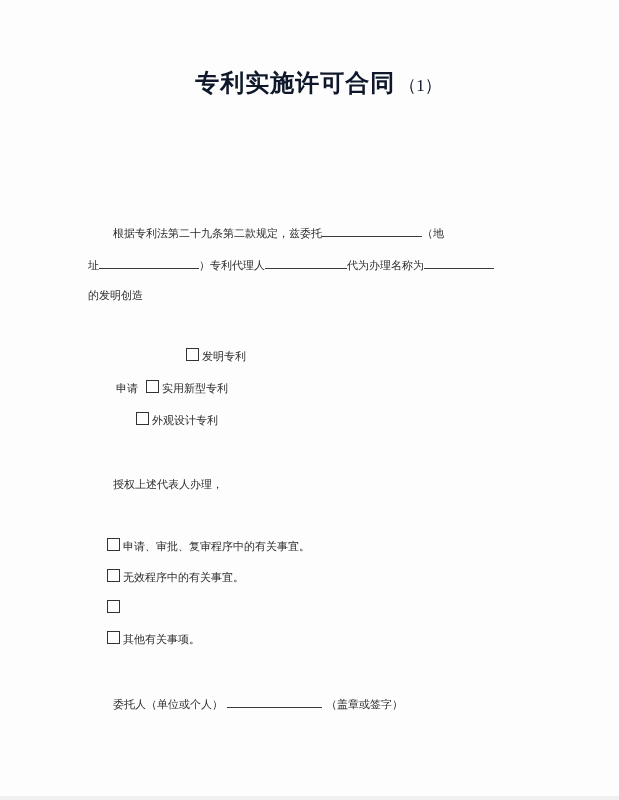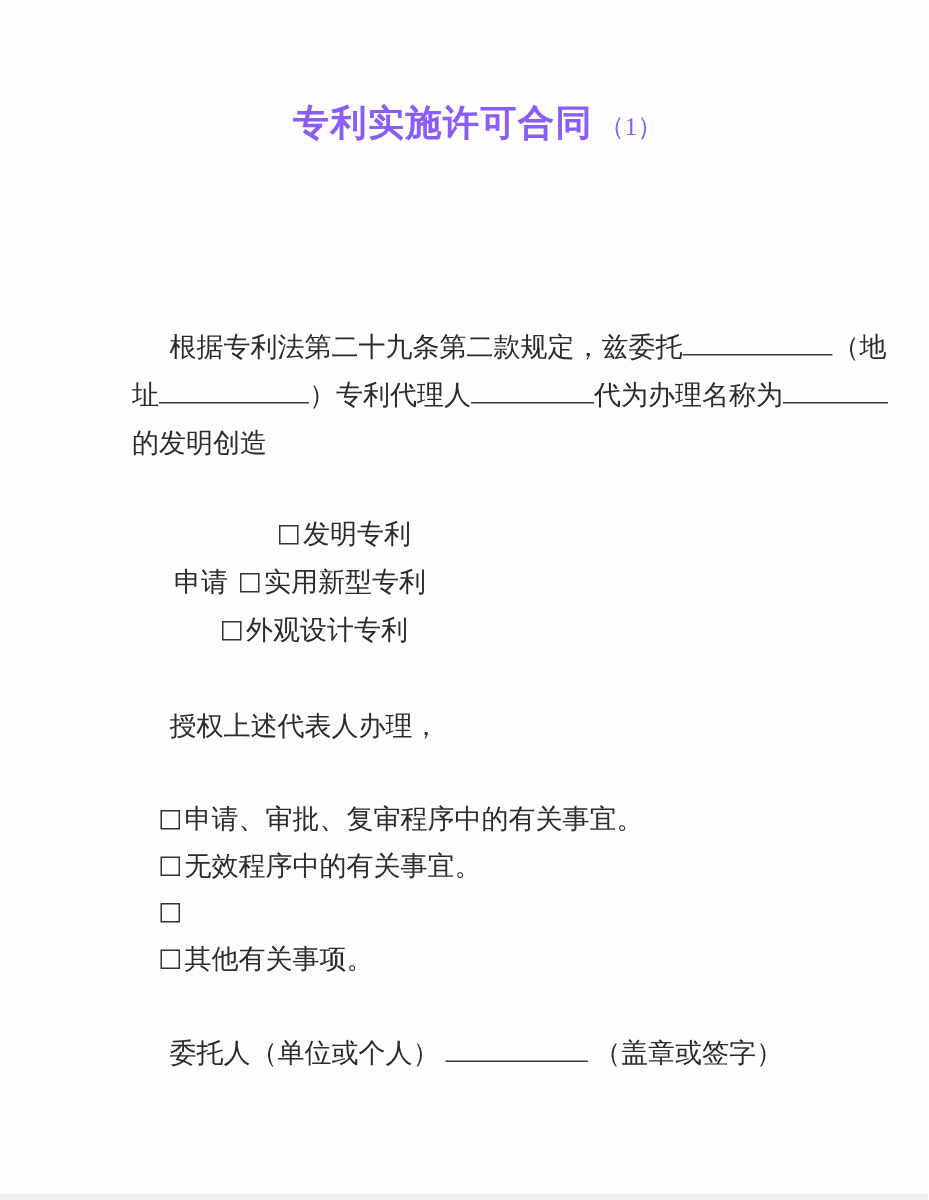--- a/index.html
+++ b/index.html
@@ -22,32 +22,32 @@
     left: 0;
     width: 619px;
     box-sizing: border-box;
     padding-left: 18px;
     text-align: center;
     font-family: "Liberation Serif", serif;
     font-weight: bold;
     font-size: 24px;
     line-height: 30px;
     letter-spacing: 1px;
-    color: #8b5cf6;
+    color: #0f172a;
     white-space: nowrap;
   }
   .title-num {
     font-size: 17px;
     font-weight: normal;
     letter-spacing: 0;
     margin-left: 4px;
   }
   .line {
     position: absolute;
-    font-size: 18px;
+    font-size: 11px;
     line-height: 17px;
     white-space: nowrap;
     color: #2b2b2b;
   }
   .blank {
     display: inline-block;
     height: 13px;
     border-bottom: 1px solid #3a3a3a;
     vertical-align: baseline;
   }
@@ -97,21 +97,21 @@
   <div class="line" style="top:287px; left:88px;">
     <span>的发明创造</span>
   </div>
 
   <div class="line" style="top:348px; left:150px;padding-left:36px;">
     <span class="cb"></span><span>发明专利</span>
   </div>
   <div class="line" style="top:380px; left:116px;">
     <span class="apply-label">申请</span><span class="cb"></span><span>实用新型专利</span>
   </div>
-  <div class="line" style="top:412px; left:148px;text-align:center;">
+  <div class="line" style="top:412px; left:136px;text-align:center;">
     <span class="cb"></span><span>外观设计专利</span>
   </div>
 
   <div class="line" style="top:476px; left:113px;">
     <span>授权上述代表人办理，</span>
   </div>
 
   <div class="line" style="top:538px; left:107px;">
     <span class="cb"></span><span>申请、审批、复审程序中的有关事宜。</span>
   </div>

